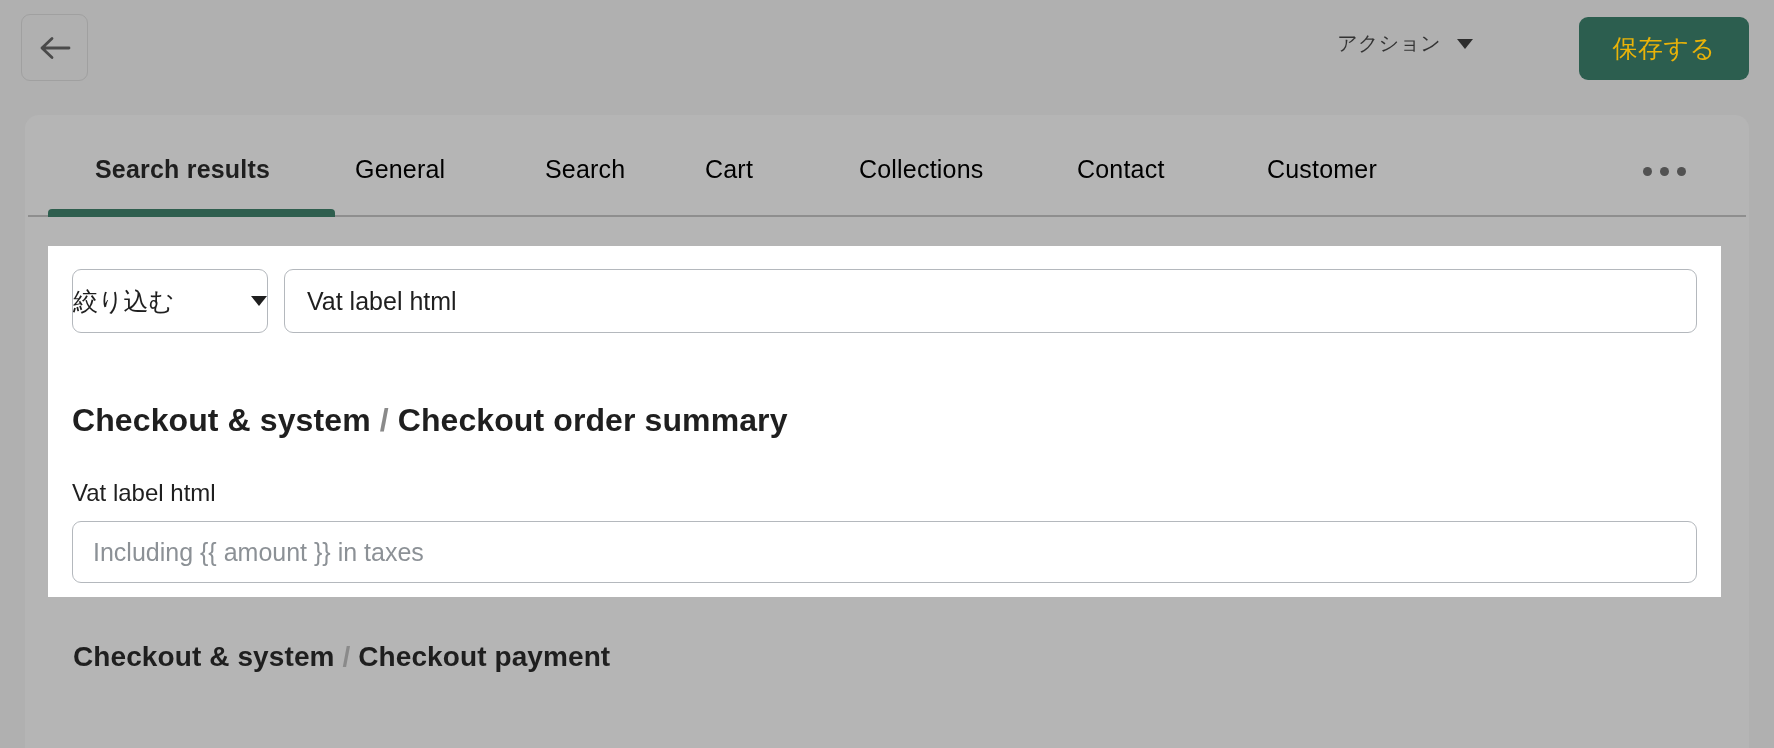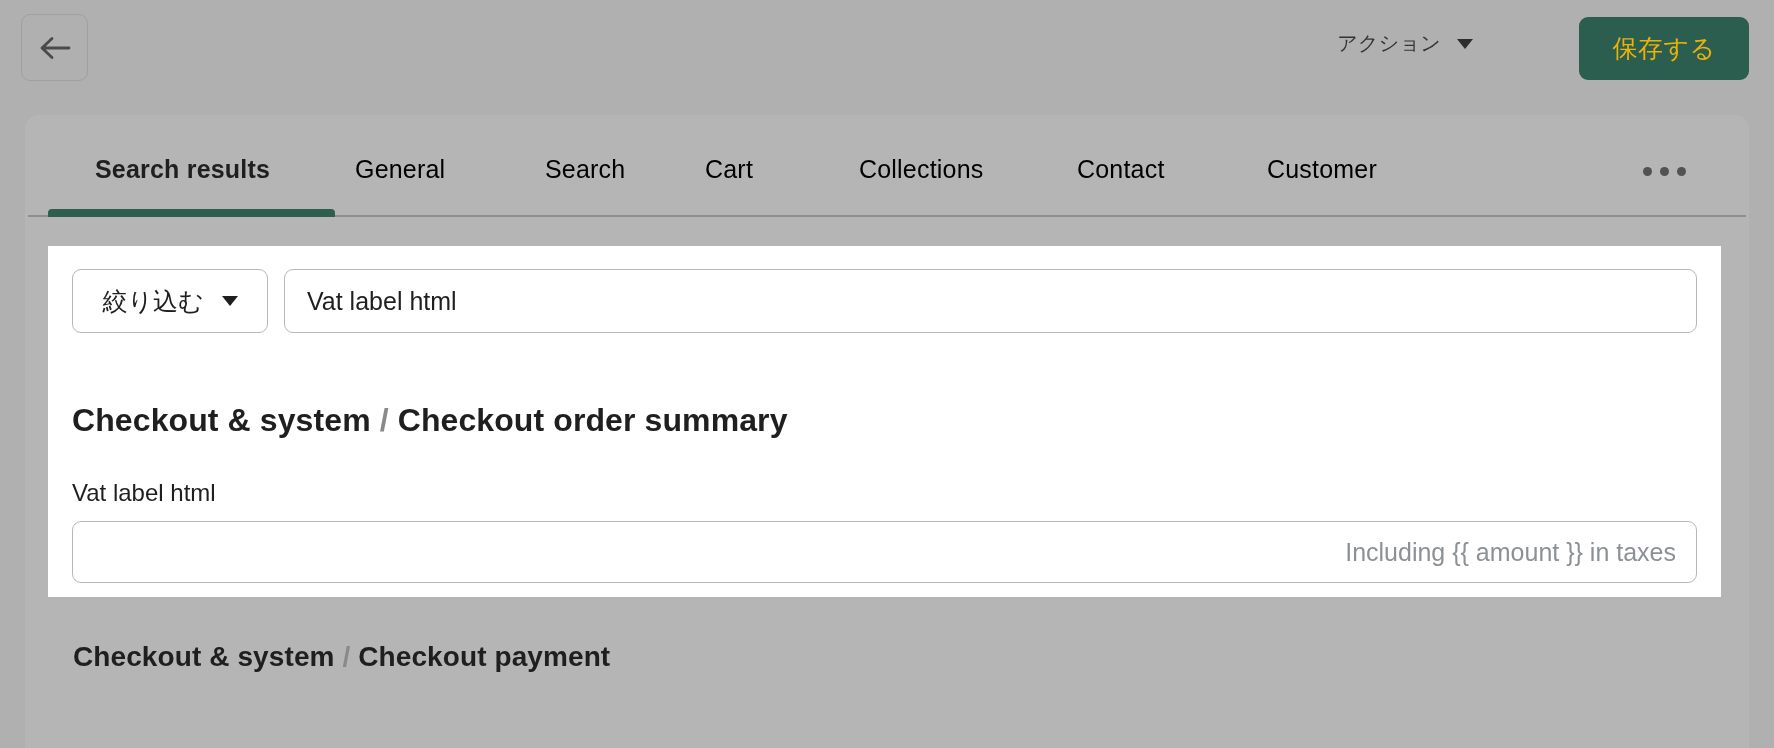--- a/index.html
+++ b/index.html
@@ -182,21 +182,21 @@
   }
 
   .filter-button {
     width: 196px;
     height: 64px;
     border: 1px solid #b4b8bd;
     border-radius: 9px;
     background: #ffffff;
     display: flex;
     align-items: center;
-    justify-content: center;
+    justify-content: space-between;
     gap: 18px;
     cursor: pointer;
   }
   .filter-label {
     font-size: 25px;
     color: #1f1f1f;
     white-space: nowrap;
   }
   .filter-caret {
     width: 0; height: 0;
@@ -247,21 +247,20 @@
     width: 1625px;
     height: 62px;
     border: 1px solid #b4b8bd;
     border-radius: 9px;
     background: #ffffff;
     font-family: "Liberation Sans", sans-serif;
     font-size: 25px;
     color: #1f1f1f;
     padding: 0 20px;
     outline: none;
-    text-align: right;
   }
   .field-input::placeholder { color: #8c9196; }
 
   
   .next-group-heading {
     position: absolute;
     left: 48px;
     top: 613px;
     font-size: 28px;
     font-weight: 700;

